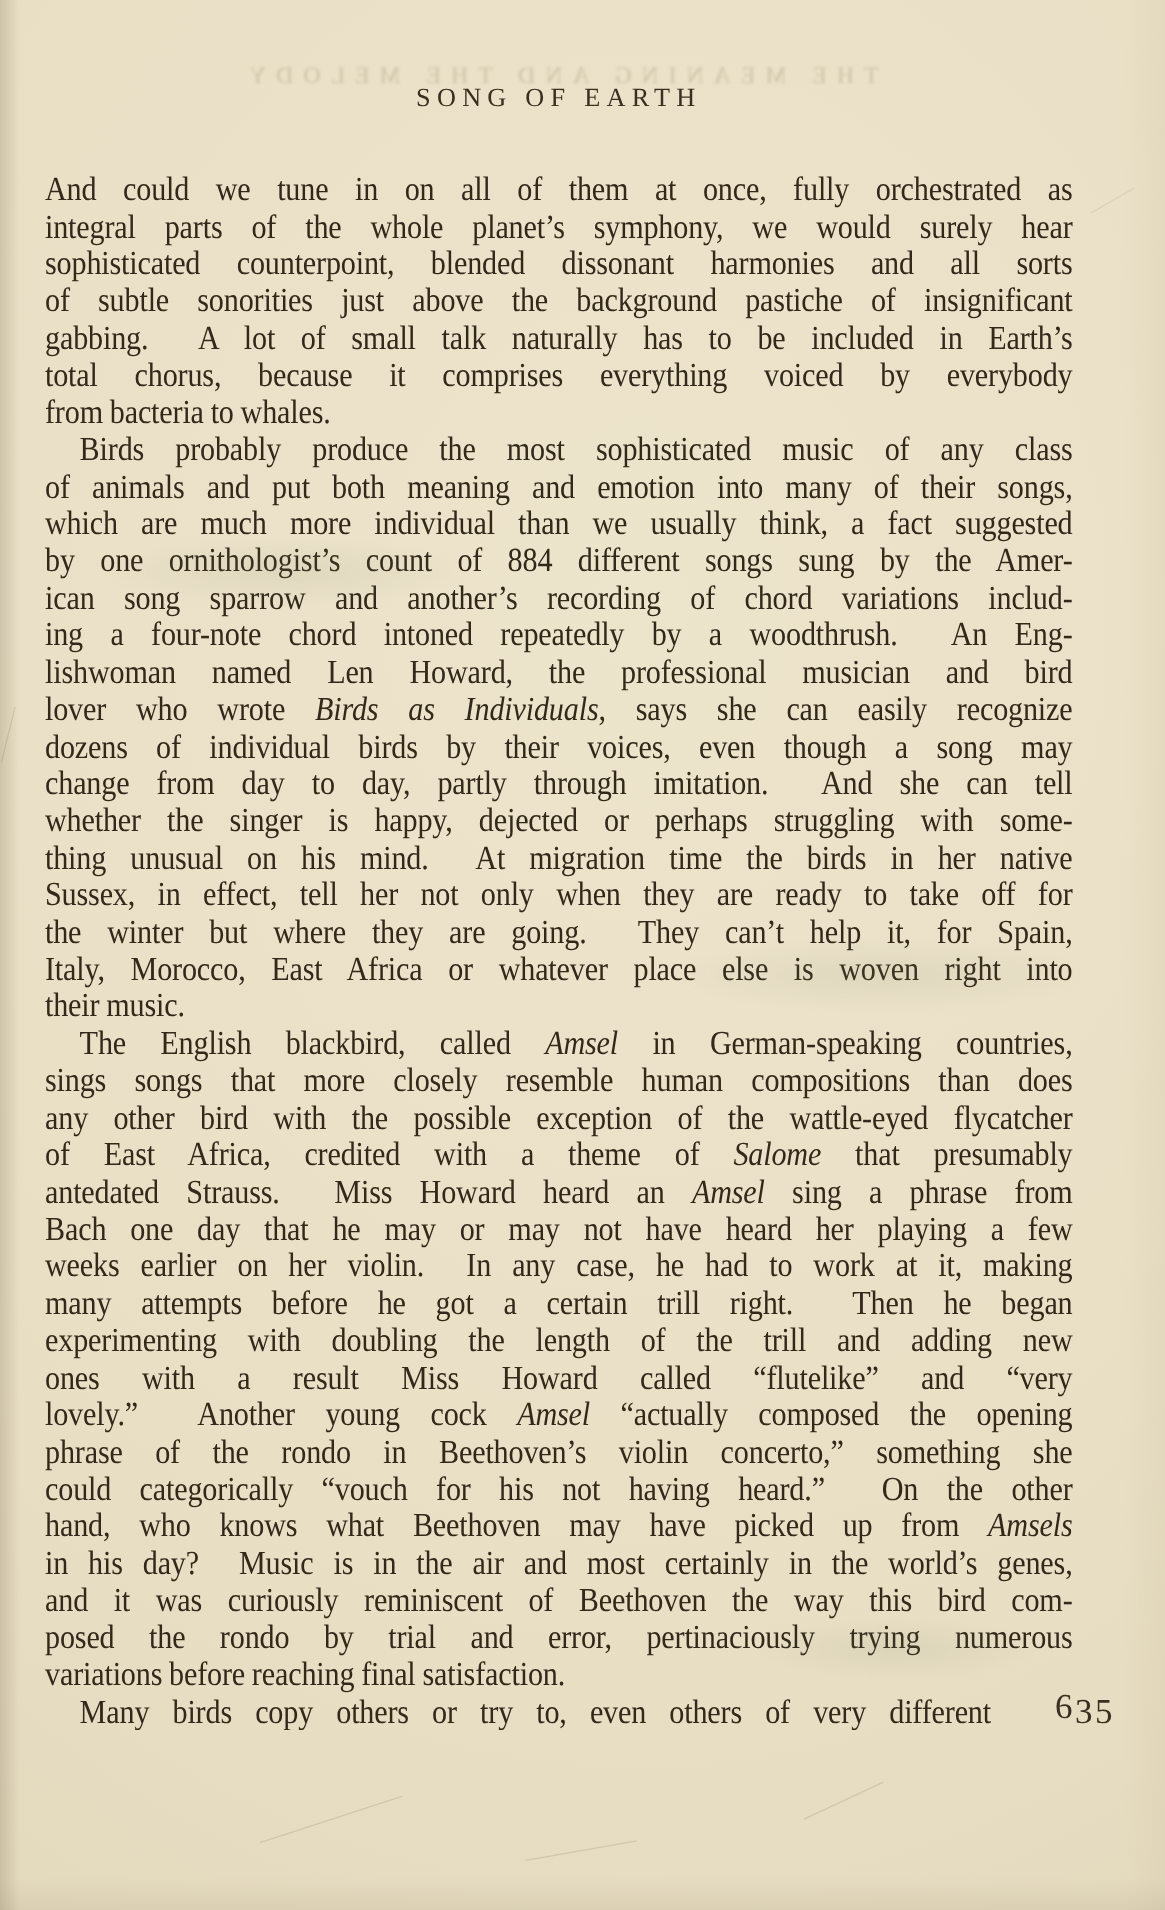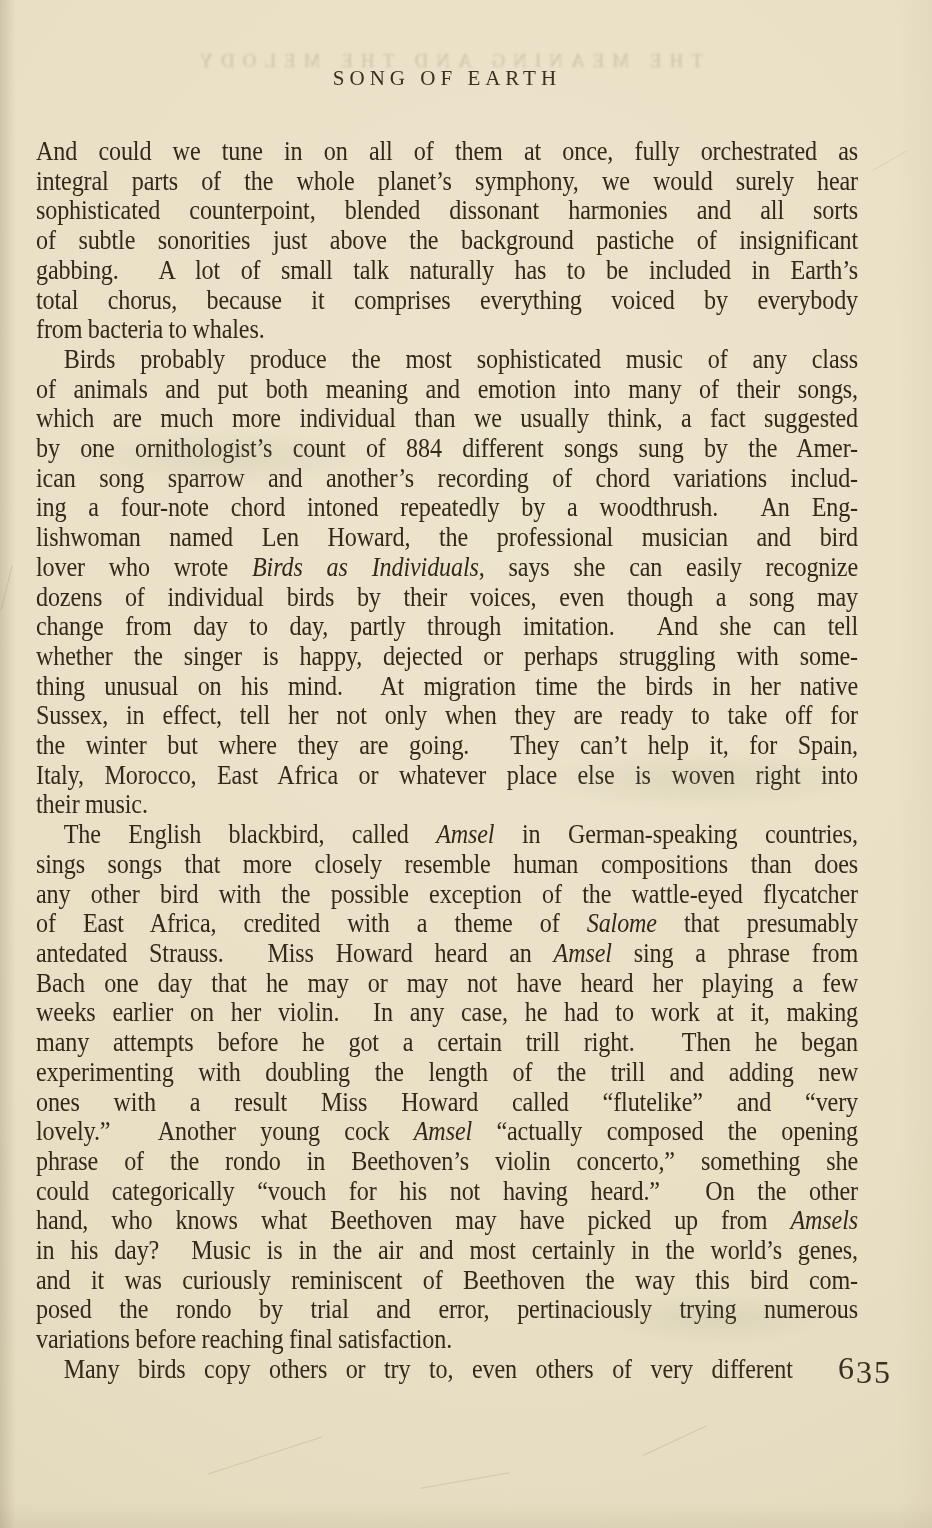--- a/index.html
+++ b/index.html
@@ -61,21 +61,21 @@
   }
   .line.indent { text-indent: 31px; }
   .line.final  { text-align-last: left; }
   .line.catch  { width: 847px; }   
 
   .line i { font-style: italic; }
 
   .folio {
     position: absolute;
     top: 1350px; right: 40px;
-    font-size: 32px;
+    font-size: 28px;
     letter-spacing: 2px;
     color: #3a2f20;
   }
   .folio .os-desc { position: relative; top: 4px; } 
 
   .smudge {
     position: absolute;
     background: radial-gradient(ellipse, rgba(140,148,108,0.12), rgba(140,148,108,0) 70%);
     filter: blur(2px);
     pointer-events: none;

